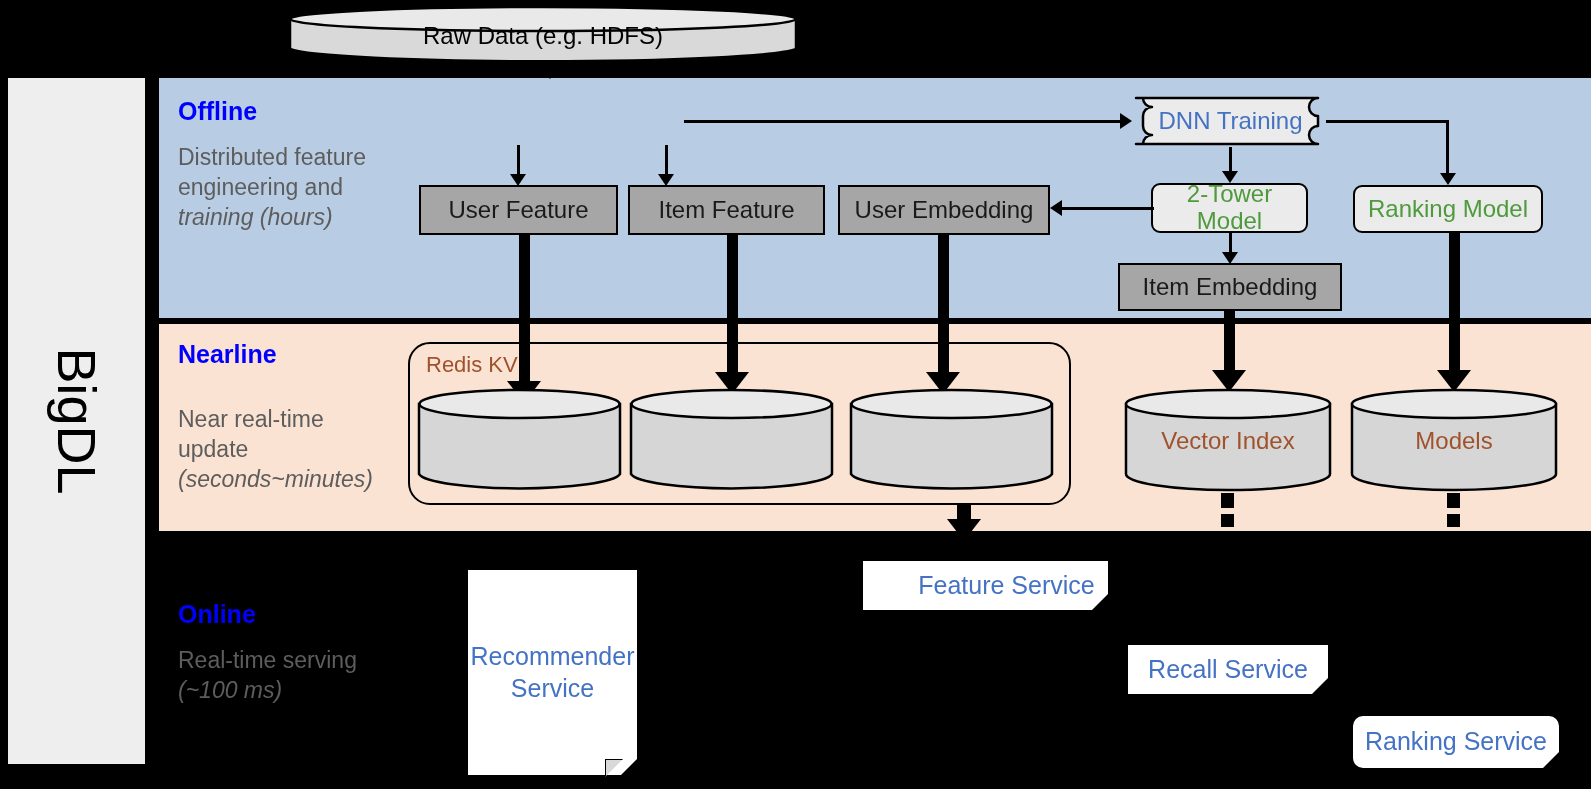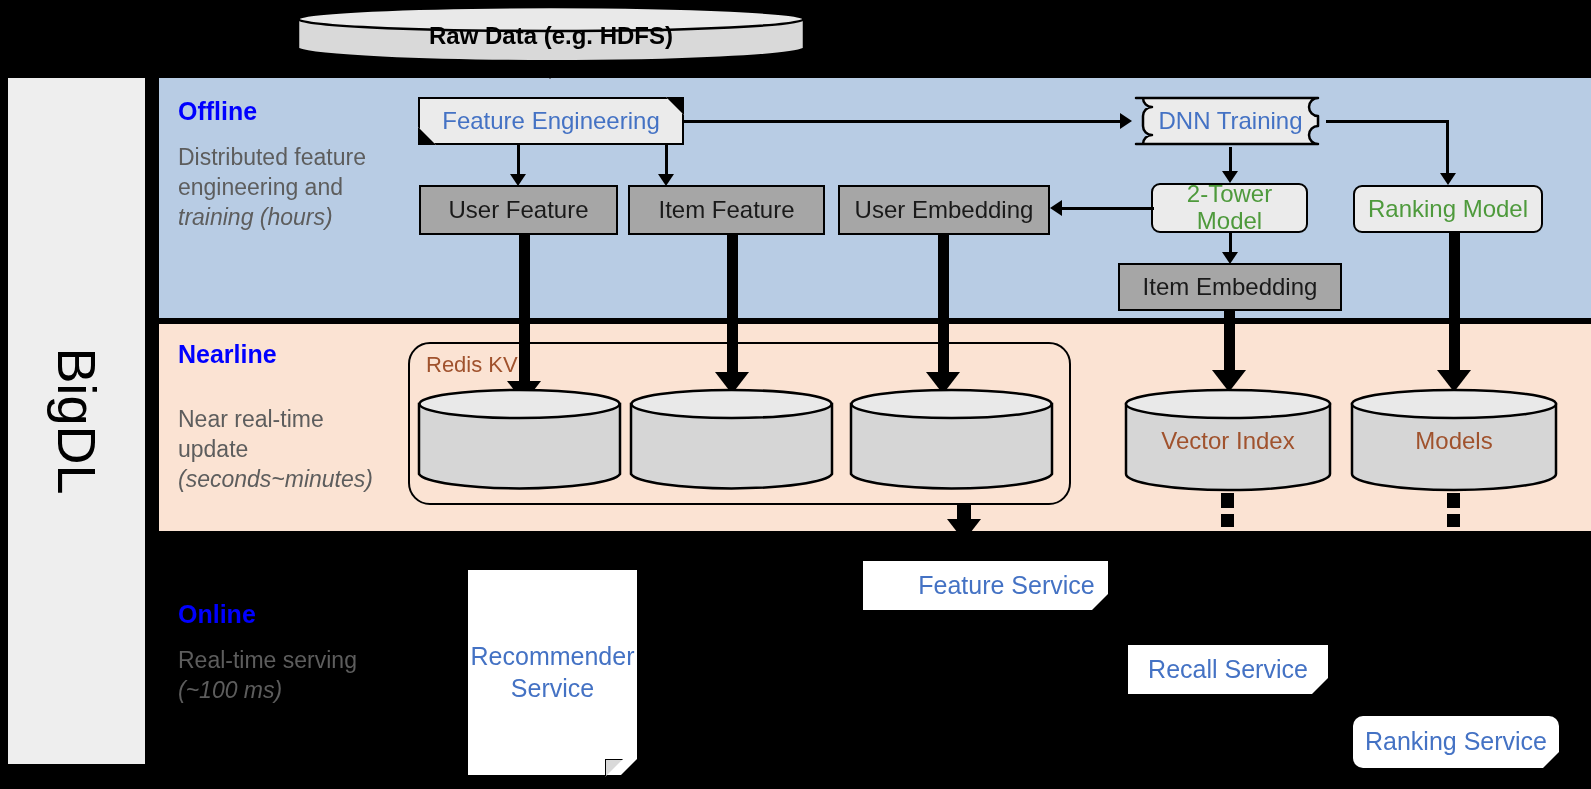--- a/index.html
+++ b/index.html
@@ -102,34 +102,31 @@
   <div class="band-title" style="left:178px;top:340px;">Nearline</div>
   <div class="band-desc" style="left:178px;top:404px;">
     <span>Near real-time update </span><i>(seconds~minutes)</i>
   </div>
 
   <div class="band-title" style="left:178px;top:600px;">Online</div>
   <div class="band-desc" style="left:178px;top:645px;">
     <span>Real-time serving </span><i>(~100 ms)</i>
   </div>
 
-  <div class="cyl" style="left:296px;top:5px;width:510px;height:58px;font-weight:bold;">
+  <div class="cyl" style="left:288px;top:5px;width:510px;height:58px;">
     <svg width="510" height="58" viewBox="0 0 510 58">
       <path d="M2,14 L2,44 A255,14 0 0 0 508,44 L508,14 Z" fill="#d9d9d9" stroke="#000" stroke-width="2.5"></path>
       <ellipse cx="255" cy="14" rx="253" ry="12" fill="#e9e9e9" stroke="#000" stroke-width="2.5"></ellipse>
     </svg>
     <div class="cyl-label" style="top:52%;">Raw Data (e.g. HDFS)</div>
   </div>
 
   <div class="ln thin-v" style="left:549px;top:62px;height:14px;"></div>
   <div class="ah-down-med" style="left:537px;top:62px;"></div>
 
-  <div class="flagwrap" style="left:418px;top:97px;width:266px;height:48px;">
-    <div class="flag">Feature Engineering</div>
-  </div>
 
   <div class="brkwrap" style="left:1133px;top:95px;width:195px;height:52px;">
     <svg width="195" height="52" viewBox="0 0 195 52">
       <path d="M3,3 L10,3 A9,9 0 0 0 19,12 A9,9 0 0 0 10,21 L10,31 A9,9 0 0 0 19,40 A9,9 0 0 0 10,49 L3,49
                L185,49 A9,9 0 0 1 176,40 A9,9 0 0 1 185,31 L185,21 A9,9 0 0 1 176,12 A9,9 0 0 1 185,3 Z" fill="#ebebeb" stroke="#000" stroke-width="2.5" stroke-linejoin="round"></path>
     </svg>
     <div class="brk-label">DNN Training</div>
   </div>
 
   <div class="ln thin-h" style="left:684px;top:120px;width:438px;"></div>

